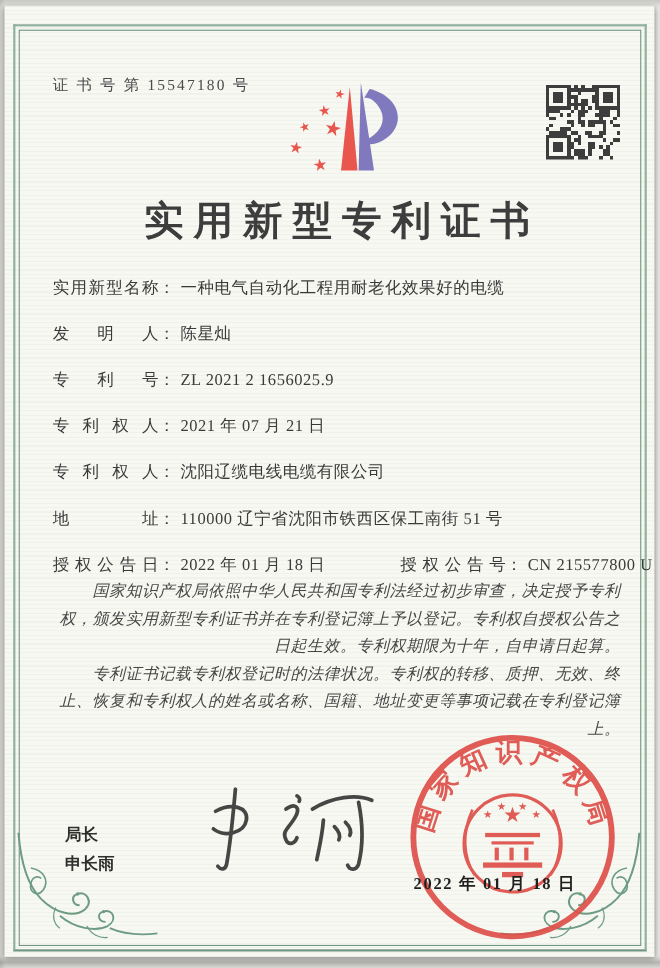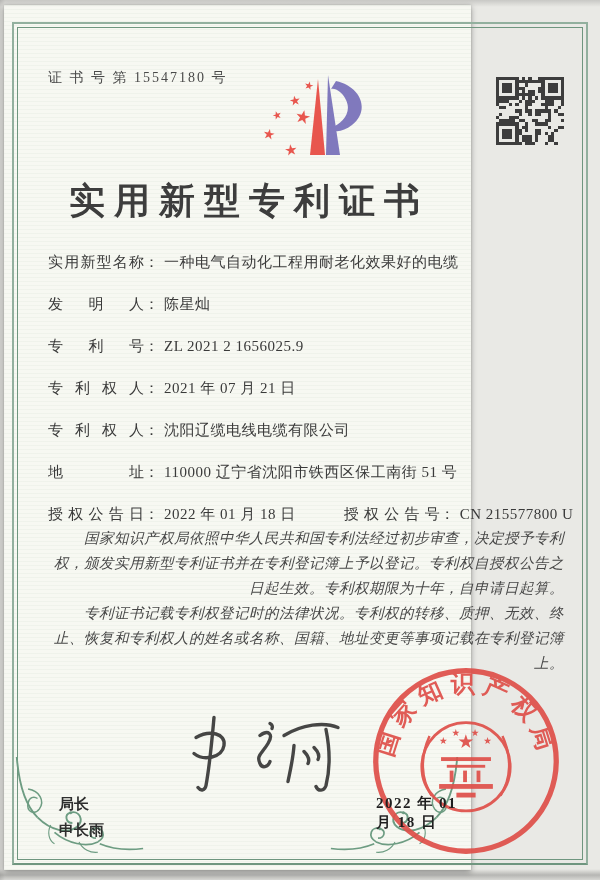--- a/index.html
+++ b/index.html
@@ -1,19 +1,19 @@
 <!DOCTYPE html>
 <html><head>
 <meta charset="utf-8">
 <style>
   * { margin:0; padding:0; box-sizing:border-box; }
   body { width:600px; height:880px; overflow:hidden; background:#e9e9e5;
          font-family:"Liberation Serif","DejaVu Serif",serif; }
   .scene { position:relative; width:600px; height:880px; }
-  .paper { position:absolute; left:4px; top:5px; width:467px; height:865px;
+  .paper { position:absolute; left:4px; top:5px; width:591px; height:865px;
            background:#f7f8f2;
            background-image:repeating-linear-gradient(180deg, rgba(140,170,145,0.07) 0 1px, transparent 1px 4px);
            box-shadow:0 2px 6px rgba(0,0,0,0.35), 0 0 2px rgba(0,0,0,0.15); }
   .edge-top { position:absolute; left:0; top:0; right:0; height:7px;
               background:linear-gradient(180deg, rgba(0,0,0,0.14), rgba(0,0,0,0)); }
   .edge-bottom { position:absolute; left:0; bottom:0; right:0; height:11px;
               background:linear-gradient(180deg, rgba(0,0,0,0) 0%, rgba(0,0,0,0.22) 55%, rgba(0,0,0,0.08) 100%); }
   .edge-left { position:absolute; left:0; top:0; bottom:0; width:5px;
               background:linear-gradient(90deg, rgba(0,0,0,0.10), rgba(0,0,0,0)); }
 
@@ -29,29 +29,29 @@
   .qr   { position:absolute; left:492px; top:72px; }
 
   .title { position:absolute; left:0; top:172px; width:100%; text-align:center;
            font-size:36px; font-weight:600; color:#3d3d3d; letter-spacing:9px; padding-left:23px; }
 
   .fields { position:absolute; left:44px; top:248px; width:525px; font-size:15px; color:#3a3a3a; }
   .field-row { height:42px; line-height:19px; white-space:nowrap; }
   .flabel { display:inline-block; width:96px; text-align:justify; text-align-last:justify; vertical-align:top; }
   .fcolon { display:inline-block; vertical-align:top; }
   .fvalue { display:inline-block; margin-left:5px; letter-spacing:0.5px; vertical-align:top; }
-  .grant-pair2 { margin-left:48px; }
+  .grant-pair2 { margin-left:68px; }
 
   .paras { position:absolute; left:44px; top:521px; width:516px; font-size:14.5px;
            line-height:25px; color:#474747; font-style:italic; }
   .paras p { text-indent:2em; letter-spacing:0.5px;text-align:right; }
 
   .signer { position:absolute; left:55px; top:742px;
             font-family:"Liberation Sans","DejaVu Sans",sans-serif;
-            font-weight:700; font-size:15px; color:#2e2e2e; line-height:26px;margin-top:44px; }
+            font-weight:700; font-size:15px; color:#2e2e2e; line-height:26px; }
   .signature { position:absolute; left:172px; top:704px; }
 
   .seal { position:absolute; left:366px; top:660px; opacity:0.92; }
   .seal-date { position:absolute; left:372px; top:789px; font-size:15px; font-weight:600;
                color:#1f1f1f; letter-spacing:1.5px; }
 
   .footer { position:absolute; left:0; top:831px; width:100%; text-align:center;
             font-size:12px; color:#4c4c4c; letter-spacing:2px; }
 
   .corner { position:absolute; bottom:10px; }

